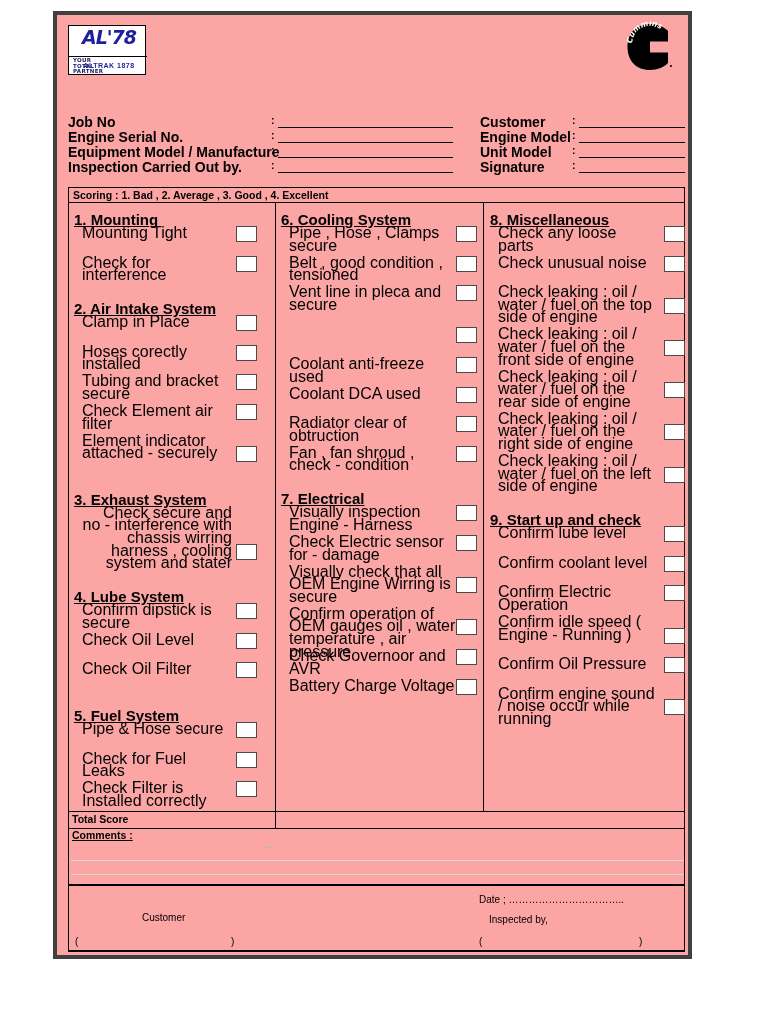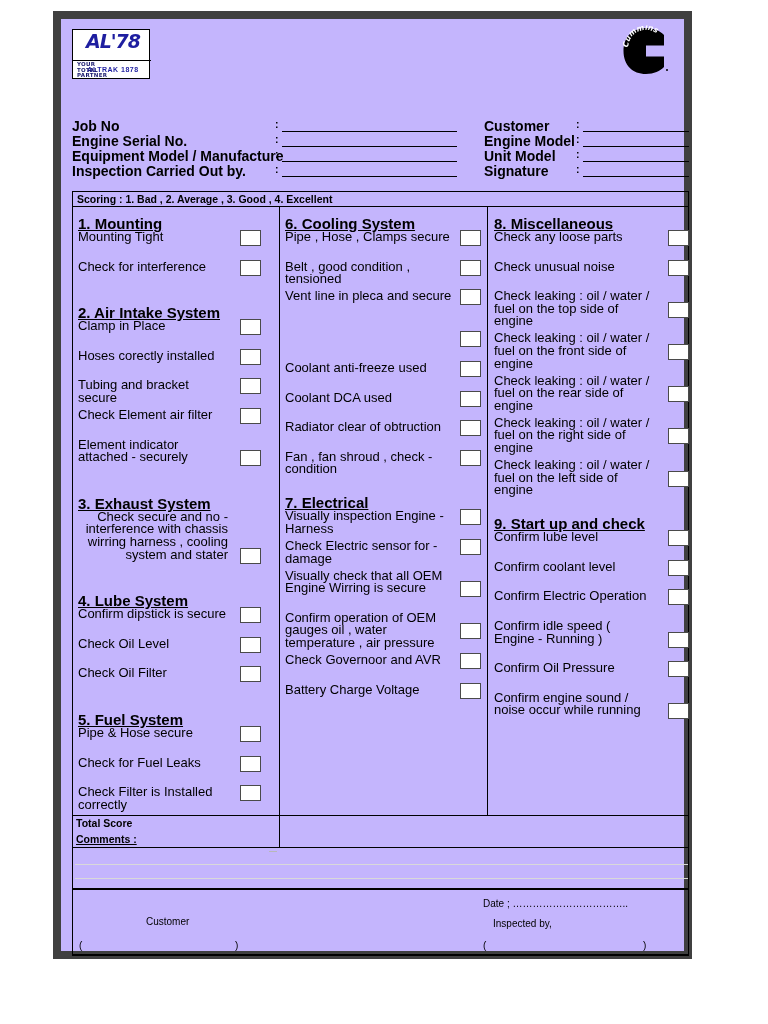--- a/index.html
+++ b/index.html
@@ -13,22 +13,22 @@
   #page {
     position: relative;
     width: 768px; height: 1024px;
     background: #fff;
   }
   
   .doc-frame {
     position: absolute;
     left: 53px; top: 11px;
     width: 639px; height: 948px;
-    border: 8px solid #404040;
-    background: #c4b5fd;
+    border: 4px solid #404040;
+    background: #fca5a5;
   }
 
   
   .logo-box {
     position: absolute;
     left: 11px; top: 10px;
     width: 78px; height: 50px;
     border: 1px solid #000;
     background: #fff;
   }
@@ -162,35 +162,36 @@
 
   .sec-head {
     position: absolute;
     font-size: 15px;
     font-weight: 700;
     text-decoration: underline;
     white-space: nowrap;
   }
   .item-lbl {
     position: absolute;
-    font-size: 13px;
+    font-size: 16px;
     line-height: 12.6px;
+    margin-left: 8px;
   }
   .cbox {
     position: absolute;
     width: 21px; height: 16px;
     border: 1.5px solid #4a4a4a;
     background: #fff;
   }
 
   
   .total-row {
     position: absolute;
     left: 11px; top: 796px;
-    width: 617px; height: 33px;
+    width: 617px; height: 18px;
     border: 1.5px solid #000;
   }
   .total-row .tl {
     position: absolute;
     left: 3px; top: 1px;
     font-size: 10.5px;
     font-weight: 700;
   }
   .total-div {
     position: absolute;

